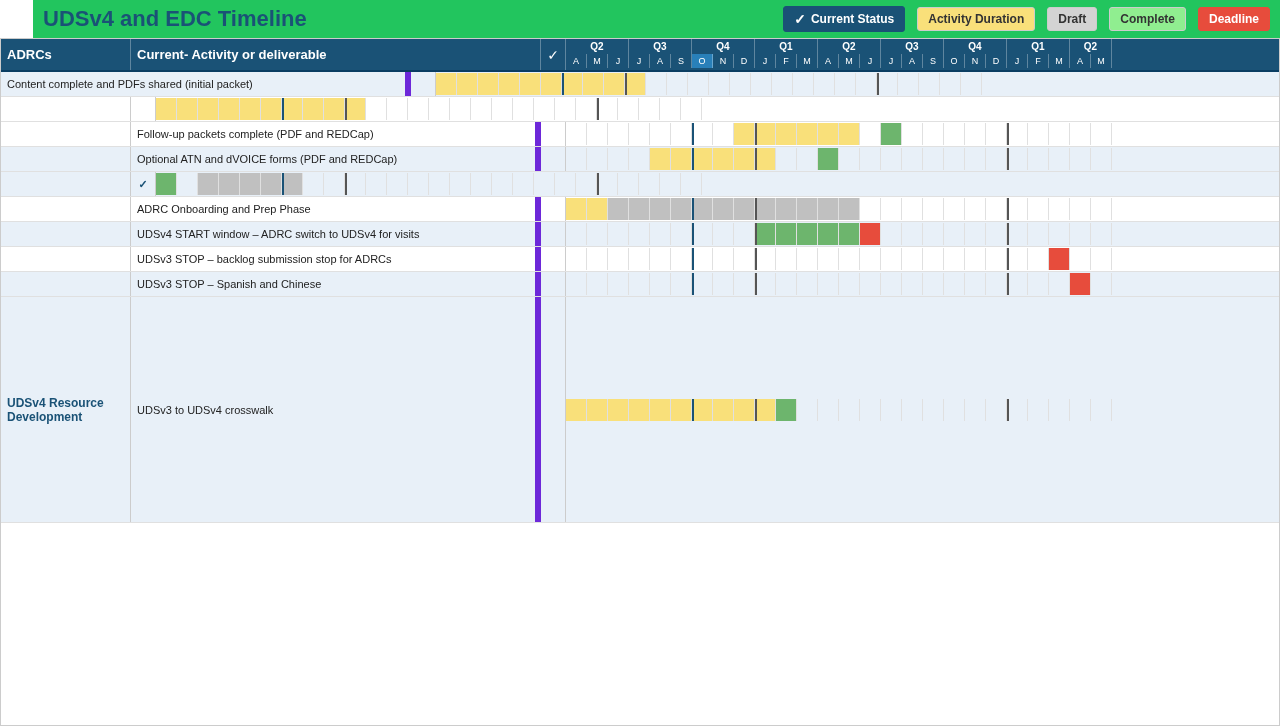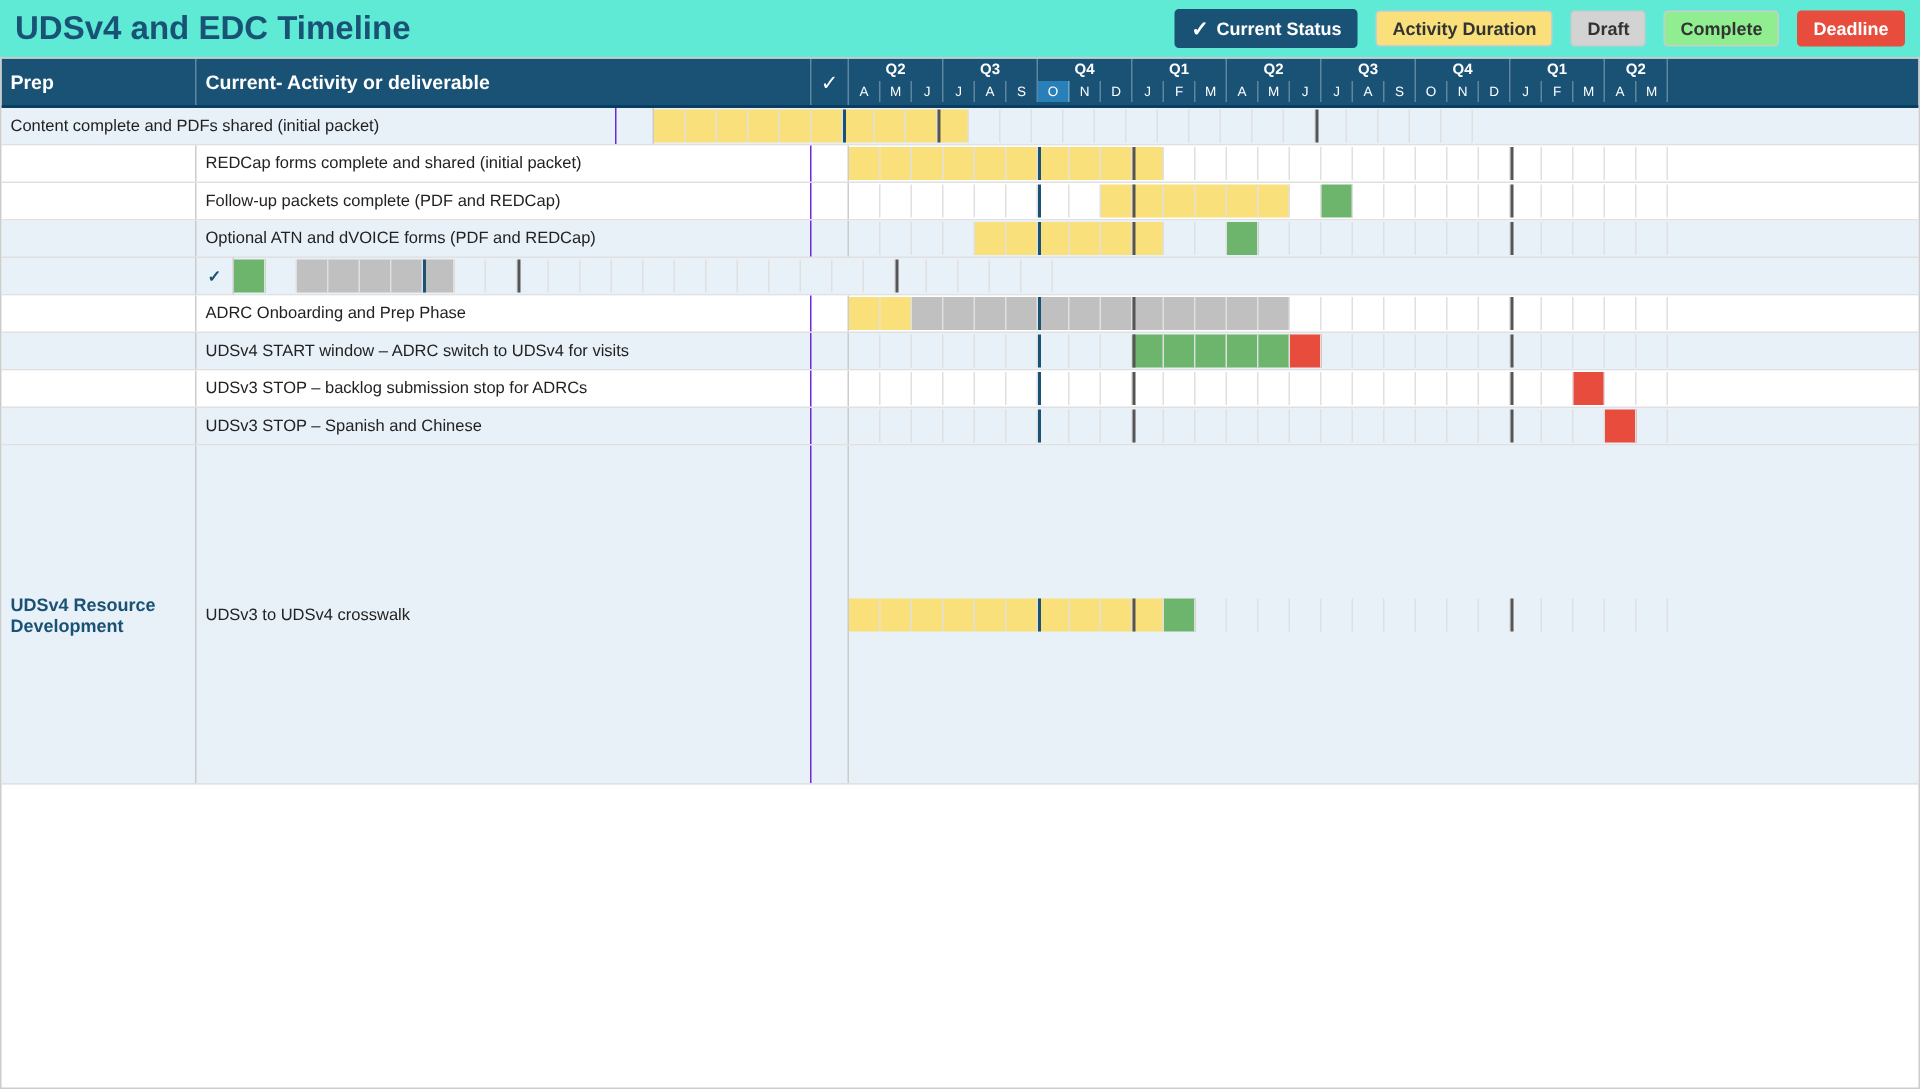--- a/index.html
+++ b/index.html
@@ -15,22 +15,23 @@
       width: 1280px;
       height: 726px;
       display: flex;
       flex-direction: column;
     }
     
     #top-header {
       display: flex;
       align-items: center;
       padding: 6px 10px;
-      background: #5eead4;
+      background: #22c55e;
       gap: 12px;
+      margin-left: 33px;
     }
     #page-title {
       font-size: 22px;
       font-weight: bold;
       color: #1a5276;
       flex: 1;
     }
     .legend-item {
       display: flex;
       align-items: center;
@@ -183,21 +184,21 @@
       vertical-align: middle;
     }
     .cell-activity {
       width: 410px;
       min-width: 410px;
       padding: 3px 6px;
       font-size: 11px;
       color: #222;
       display: flex;
       align-items: center;
-      border-right: 1px solid #6d28d9;
+      border-right: 6px solid #6d28d9;
     }
     .cell-check {
       width: 25px;
       min-width: 25px;
       display: flex;
       align-items: center;
       justify-content: center;
       border-right: 1px solid #ccc;
     }
     .cell-timeline {
@@ -237,21 +238,21 @@
       <span>Deadline</span>
     </div>
   </div>
 
   <div id="main-content">
 
     <div id="timeline-header">
 
       <div class="header-labels" style="padding:0;">
         <div class="topic-header">
-          <span>Prep</span>
+          <span>ADRCs</span>
         </div>
         <div class="activity-header">
           <span style="font-weight:bold;">Current</span>
             <span> - Activity or deliverable</span>
         </div>
         <div class="check-header">
           <span style="color:#fff;font-size:14px;">✓</span>
         </div>
         <div class="col-timeline">
 
@@ -328,21 +329,20 @@
             <div class="gantt-month" style="width: 21px; height: 22px;"></div>
             <div class="gantt-month" style="width: 21px; height: 22px; border-left: 2px solid rgb(85, 85, 85);"></div>
             <div class="gantt-month" style="width: 21px; height: 22px;"></div>
             <div class="gantt-month" style="width: 21px; height: 22px;"></div>
             <div class="gantt-month" style="width: 21px; height: 22px;"></div>
             <div class="gantt-month" style="width: 21px; height: 22px;"></div>
           </div>
         </div>
         <div class="table-row white">
           <div class="cell-topic"></div>
-          <div class="cell-activity">REDCap forms complete and shared (initial packet)</div>
           <div class="cell-check"></div>
           <div class="cell-timeline" style="position: relative;">
             <div class="gantt-month" style="width: 21px; height: 22px; background: rgb(249, 224, 122);"></div>
             <div class="gantt-month" style="width: 21px; height: 22px; background: rgb(249, 224, 122);"></div>
             <div class="gantt-month" style="width: 21px; height: 22px; background: rgb(249, 224, 122);"></div>
             <div class="gantt-month" style="width: 21px; height: 22px; background: rgb(249, 224, 122);"></div>
             <div class="gantt-month" style="width: 21px; height: 22px; background: rgb(249, 224, 122);"></div>
             <div class="gantt-month" style="width: 21px; height: 22px; background: rgb(249, 224, 122);"></div>
             <div class="gantt-month" style="width: 21px; height: 22px; background: rgb(249, 224, 122); border-left: 2px solid rgb(26, 82, 118);"></div>
             <div class="gantt-month" style="width: 21px; height: 22px; background: rgb(249, 224, 122);"></div>

